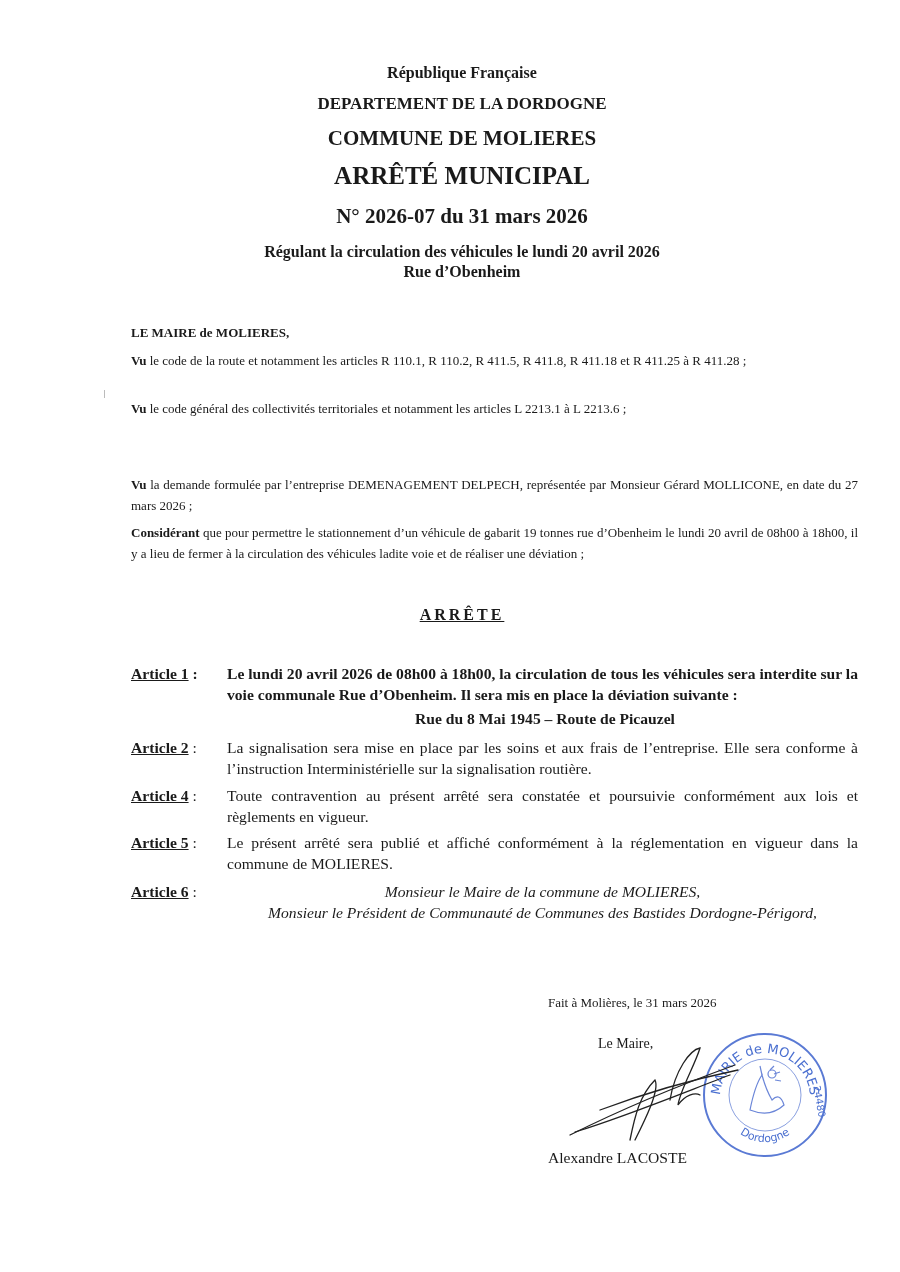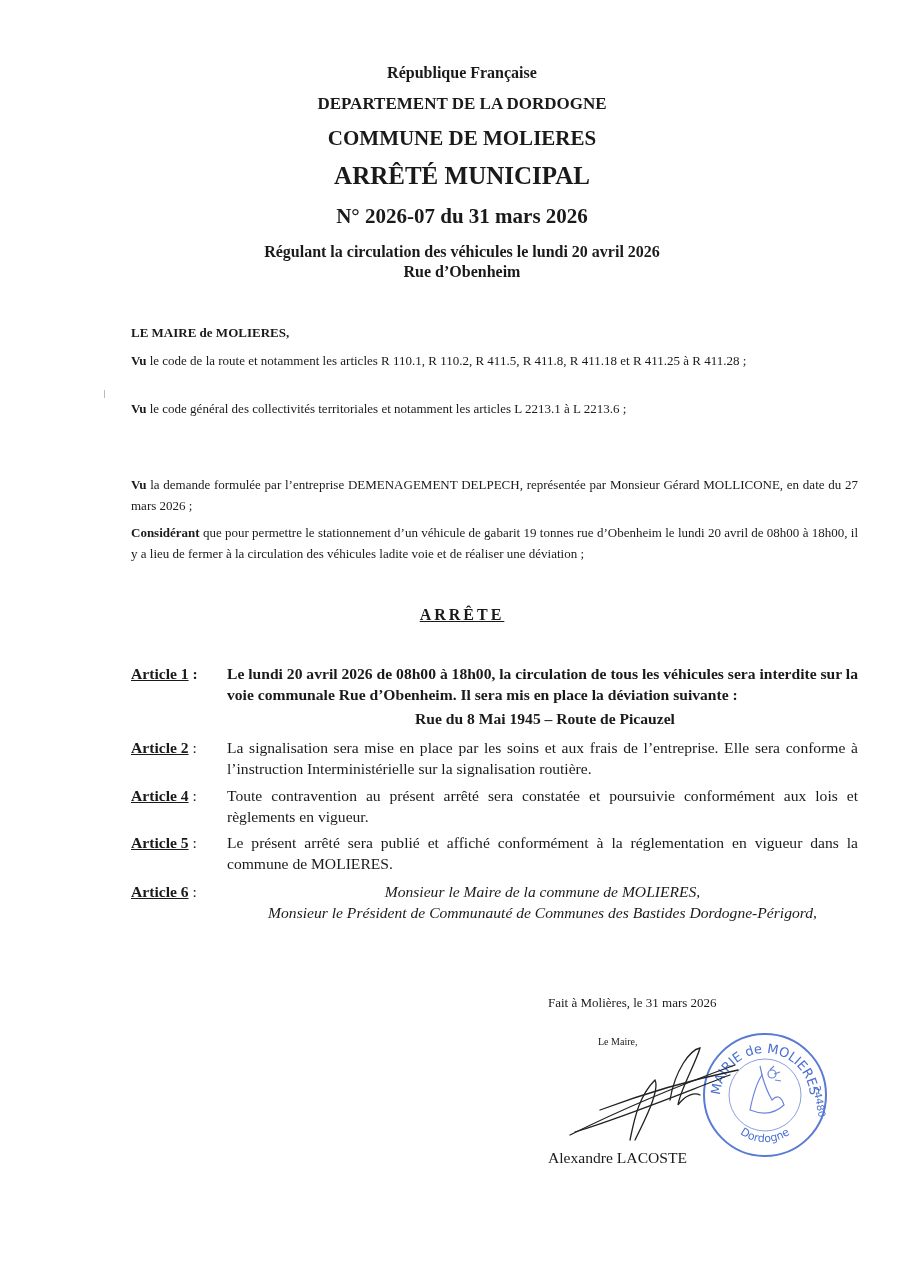--- a/index.html
+++ b/index.html
@@ -35,21 +35,21 @@
   .deviation { position: absolute; top: 710px; left: 0; width: 900px; text-align: center; left: 95px;
                font-weight: bold; font-size: 15.6px; }
   .a2 { top: 738px; }
   .a4 { top: 786px; }
   .a5 { top: 833px; }
   .a6 { top: 882px; }
   .a6 .art-text { text-align: center; font-style: italic; }
   .a6 .line { display: block; }
 
   .fait { position: absolute; top: 995px; left: 548px; font-size: 13px; }
-  .le-maire { position: absolute; top: 1036px; left: 598px; font-size: 10px; }
+  .le-maire { position: absolute; top: 1036px; left: 598px; font-size: 14px; }
   .signer { position: absolute; top: 1149px; left: 548px; font-size: 15.6px; }
   .signature { position: absolute; left: 560px; top: 1040px; width: 180px; height: 110px; }
   .stamp { position: absolute; left: 700px; top: 1030px; width: 130px; height: 130px; }
   .margin-mark { position: absolute; left: 104px; top: 390px; width: 1px; height: 8px; background: #bbb; }
 </style>
 </head>
 <body>
 
 <div class="page">
   <div class="center h-rep">République Française</div>

